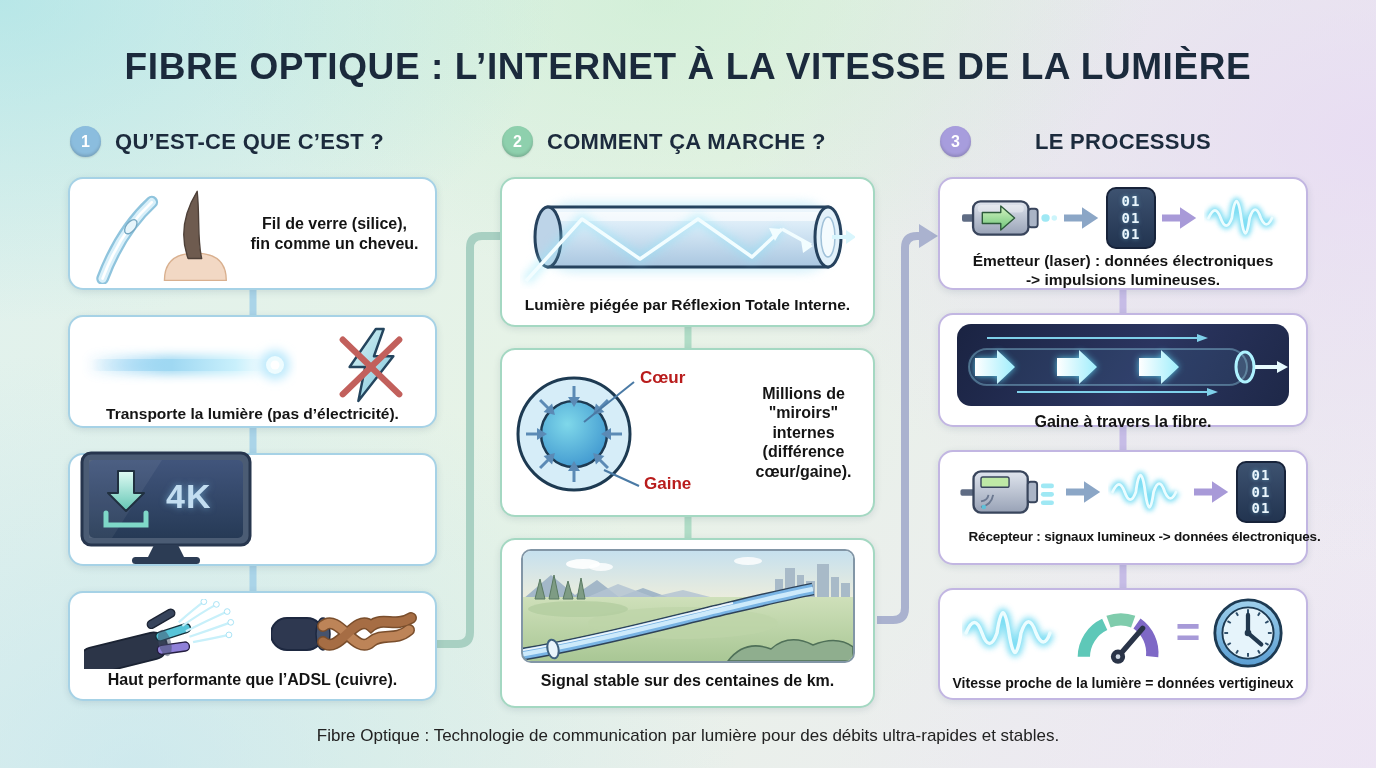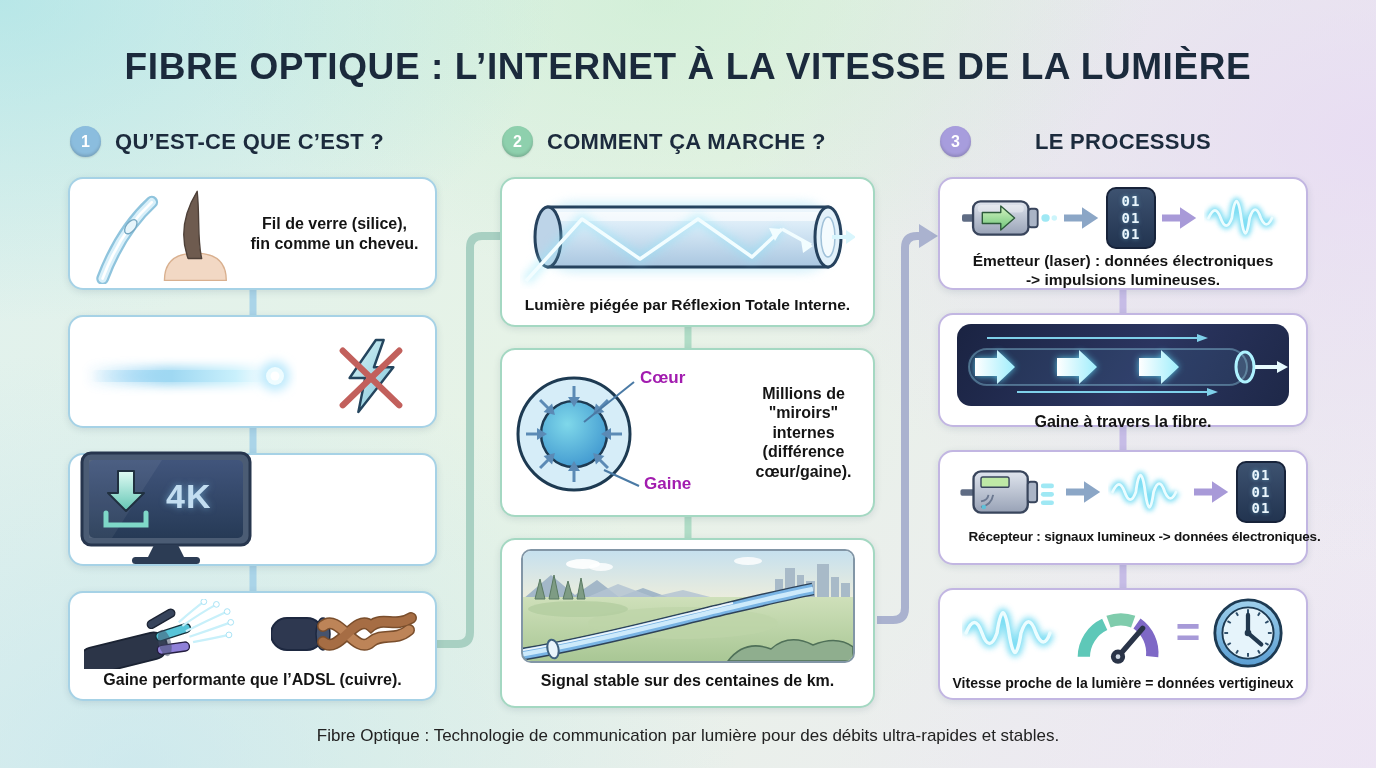--- a/index.html
+++ b/index.html
@@ -35,21 +35,21 @@
   .card-text{font-size:16px;font-weight:700;color:#141414;line-height:1.22;text-align:center;}
   .pre{white-space:pre-line;}
   .sm{font-size:15.5px;} .xs{font-size:13.5px;letter-spacing:-.2px;white-space:nowrap;margin-left:43px;} .md{font-size:14px;}
   .row{display:flex;align-items:center;}
   .col{display:flex;flex-direction:column;align-items:center;}
   .flex1{flex:1;}
   .tv-wrap{position:relative;width:172px;height:118px;margin:0 0 0 10px;flex:none;}
   .tv-4k{position:absolute;left:86px;top:26px;font-size:34px;font-weight:800;color:#c3def1;
     text-shadow:0 0 7px rgba(140,215,255,.55);letter-spacing:1px;}
   .cs-wrap{position:relative;width:240px;height:150px;flex:none;margin-left:4px;}
-  .cs-label{position:absolute;font-size:17px;font-weight:700;color:#a21caf;}
+  .cs-label{position:absolute;font-size:17px;font-weight:700;color:#b91c1c;}
   .cs-core{left:134px;top:10px;} .cs-gaine{left:138px;top:116px;}
   .binary-chip{white-space:pre-line;font-family:"DejaVu Sans Mono",monospace;font-weight:700;
     color:#e9f5fc;background:linear-gradient(#3d5270,#223450);border:2.5px solid #17233a;border-radius:10px;
     width:50px;height:62px;display:flex;align-items:center;justify-content:center;
     font-size:14px;line-height:1.2;letter-spacing:1px;text-shadow:0 0 4px rgba(130,220,255,.5);flex:none;box-sizing:border-box;}
   .landscape-frame{width:334px;height:114px;border-radius:10px;overflow:hidden;border:2px solid #8296a6;
     margin:9px auto 0;flex:none;box-sizing:border-box;}
   .travel-panel{width:332px;height:82px;border-radius:14px;margin:9px auto 0;flex:none;
     background:linear-gradient(120deg,#1a2342,#2b3560 55%,#1e2848);overflow:hidden;}
   .equals{font-size:42px;font-weight:800;color:#a79ad8;line-height:1;margin:0 2px;}
@@ -121,20 +121,21 @@
           <linearGradient id="gBolt" x1="0" y1="0" x2="1" y2="1">
             <stop offset="0" stop-color="#d8f2f4"></stop>
               <stop offset="1" stop-color="#7fc6dc"></stop>
           </linearGradient>
         </defs>
         <polygon points="42,3 15,42 31,42 24,77 60,31 40,31 50,3" fill="url(#gBolt)" stroke="#24455e" stroke-width="2.5" stroke-linejoin="round"></polygon>
         <line x1="8" y1="14" x2="66" y2="70" stroke="#c2605c" stroke-width="6.5" stroke-linecap="round"></line>
         <line x1="66" y1="14" x2="8" y2="70" stroke="#c2605c" stroke-width="6.5" stroke-linecap="round"></line>
       </svg>
     </div>
+    <div class="card-text sm" style="margin:0 0 10px;">Transporte la lumière (pas d’électricité).</div>
   </div>
 
   <div class="card card-blue row" style="height:113px;">
     <div class="tv-wrap">
       <svg width="172" height="118" viewBox="0 0 172 118">
         <defs>
           <linearGradient id="gScreen" x1="0" y1="0" x2="0" y2="1">
             <stop offset="0" stop-color="#41557c"></stop>
               <stop offset="1" stop-color="#263a56"></stop>
           </linearGradient>
@@ -182,21 +183,21 @@
       </svg>
       <svg width="150" height="62" viewBox="0 0 150 62">
         <rect x="0" y="15" width="52" height="32" rx="16" fill="#2e3850" stroke="#1d2840" stroke-width="2"></rect>
         <ellipse cx="52" cy="31" rx="7" ry="16" fill="#46536d" stroke="#1d2840" stroke-width="1.5"></ellipse>
         <path d="M52,23 C68,9 84,53 100,39 C112,29 124,39 138,27" fill="none" stroke="#7a4e2c" stroke-width="12" stroke-linecap="round"></path>
         <path d="M52,39 C68,53 84,9 100,23 C112,13 124,25 140,15" fill="none" stroke="#7a4e2c" stroke-width="12" stroke-linecap="round"></path>
         <path d="M52,23 C68,9 84,53 100,39 C112,29 124,39 138,27" fill="none" stroke="#bd8458" stroke-width="9" stroke-linecap="round"></path>
         <path d="M52,39 C68,53 84,9 100,23 C112,13 124,25 140,15" fill="none" stroke="#a66d44" stroke-width="9" stroke-linecap="round"></path>
       </svg>
     </div>
-    <div class="card-text" style="margin:0 0 9px;">Gaine performante que l’ADSL (cuivre).</div>
+    <div class="card-text" style="margin:0 0 9px;">Haut performante que l’ADSL (cuivre).</div>
   </div>
 </div>
 
 <div class="column" id="col2">
   <div class="spine spine-green"></div>
 
   <div class="card card-green col" style="height:150px;">
     <svg width="335" height="104" viewBox="0 0 335 104" style="margin-top:6px;">
       <defs>
         <linearGradient id="gTube" x1="0" y1="0" x2="0" y2="1">

